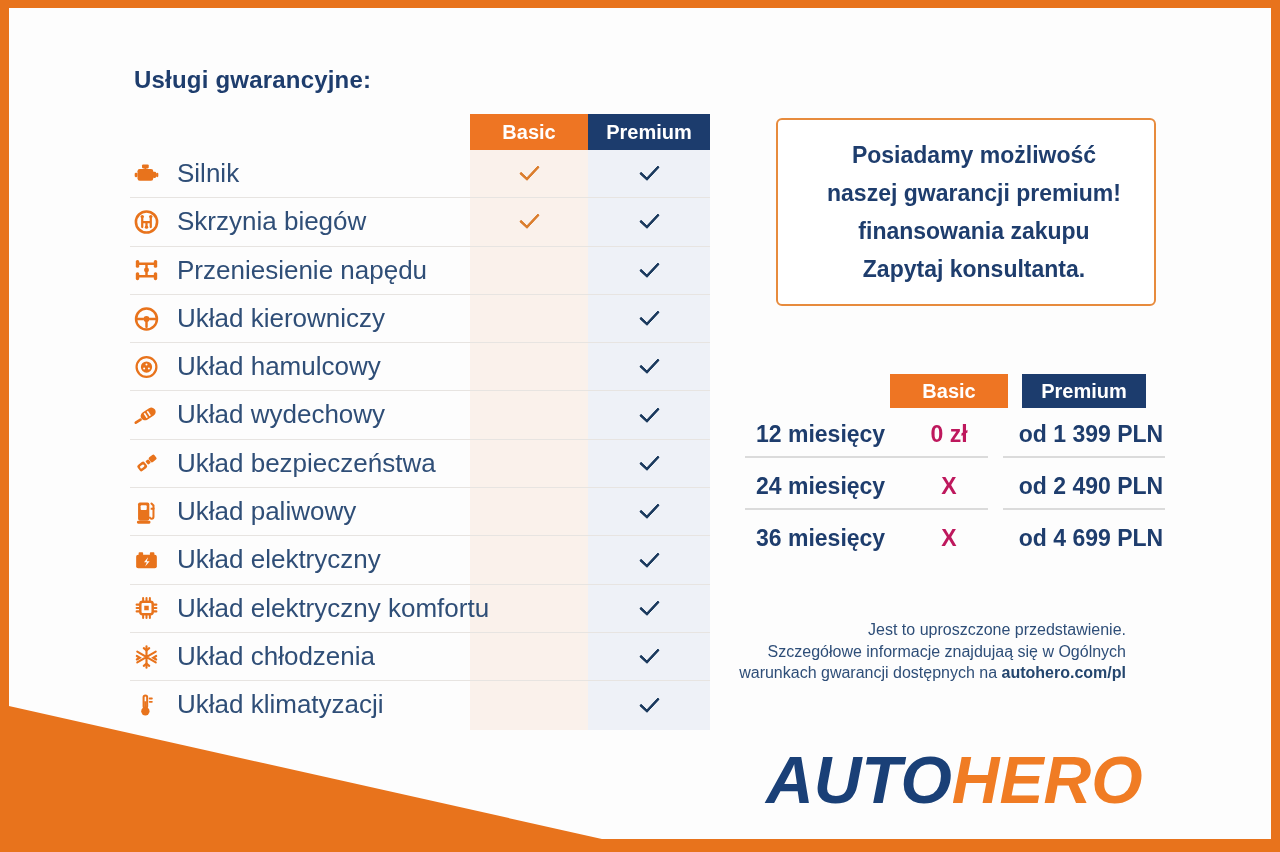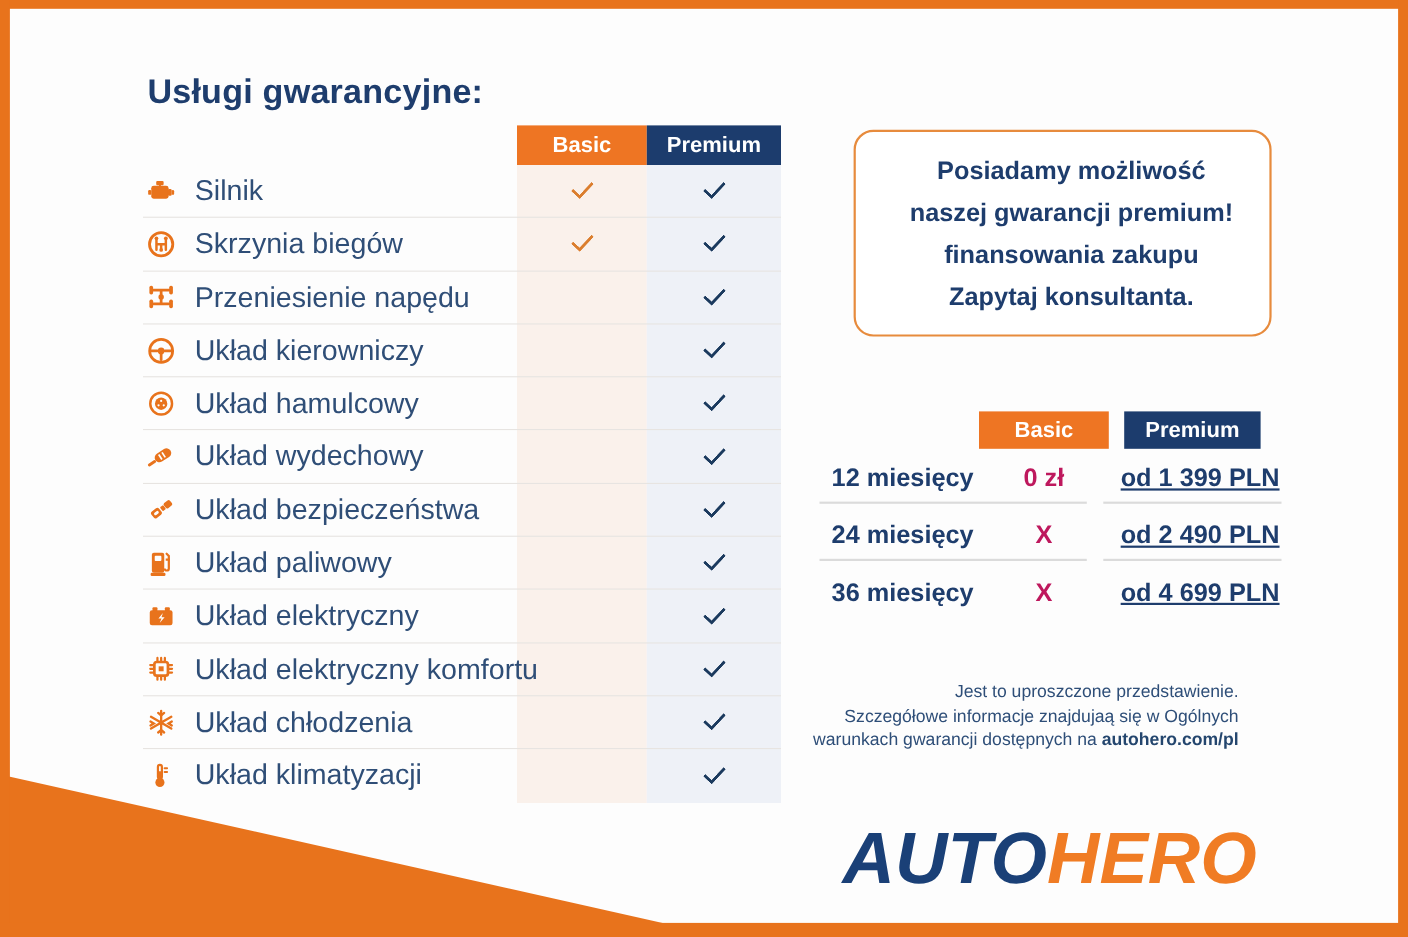--- a/index.html
+++ b/index.html
@@ -6,21 +6,21 @@
   body{width:1280px;height:852px;position:relative;overflow:hidden;background:#FDFDFD;
        font-family:"Liberation Sans", sans-serif;}
   
   .frame{position:absolute;background:#E8731C;z-index:50;}
   .frame.top{left:0;top:0;width:1280px;height:8px;}
   .frame.left{left:0;top:0;width:9px;height:852px;}
   .frame.right{right:0;top:0;width:9px;height:852px;}
   .frame.bottom{left:0;bottom:0;width:1280px;height:13px;}
   .wedge{position:absolute;left:0;bottom:0;width:660px;height:148px;z-index:40;}
   
-  .page-title{position:absolute;left:134px;top:66px;font-size:31px;font-weight:700;
+  .page-title{position:absolute;left:134px;top:66px;font-size:24px;font-weight:700;
               color:#1E3D6D;letter-spacing:.2px;}
   
   .services{position:absolute;left:130px;top:114px;width:580px;height:616px;}
   .th{position:absolute;top:0;height:36px;line-height:36px;text-align:center;color:#FFF;
       font-size:20px;font-weight:700;}
   .th.basic{left:340px;width:118px;background:#EE7523;}
   .th.premium{left:458px;width:122px;background:#1C3C6D;}
   .col-bg{position:absolute;top:36px;height:580px;}
   .col-bg.basic{left:340px;width:118px;background:#FAF1EB;}
   .col-bg.premium{left:458px;width:122px;background:#EEF1F7;}
@@ -33,35 +33,35 @@
   .svc-label{position:absolute;left:47px;top:0;line-height:47px;font-size:26px;color:#2F4E77;}
   .cell{position:absolute;top:0;height:100%;display:flex;align-items:center;justify-content:center;}
   .cell-basic{left:340px;width:118px;}
   .cell-premium{left:458px;width:122px;}
   .check{display:inline-block;width:16px;height:8px;border-left:3.6px solid;border-bottom:3.6px solid;
          transform:rotate(-47deg);margin-top:-6px;border-radius:1px;}
   .check.orange{border-color:#DB7E2E;}
   .check.navy{border-color:#1B3A5E;}
   
   .fin-box{position:absolute;left:776px;top:118px;width:380px;height:188px;box-sizing:border-box;
-           border:2.5px solid #E78B3D;border-radius:18px;background:#FFFFFF;
+           border:2.5px solid #E78B3D;border-radius:6px;background:#FFFFFF;
            display:flex;flex-direction:column;justify-content:center;text-align:center;padding-left:16px;}
   .fin-box .line{font-size:23px;font-weight:700;color:#1E3D6D;line-height:38px;}
   
   .price-th{position:absolute;top:374px;height:34px;line-height:34px;text-align:center;color:#FFF;
             font-size:20px;font-weight:700;}
   .price-th.basic{left:890px;width:118px;background:#EE7523;}
   .price-th.premium{left:1022px;width:124px;background:#1C3C6D;}
   .price-rows{position:absolute;left:745px;top:408px;width:425px;}
   .price-row{position:relative;height:52px;display:flex;align-items:center;}
   .p-period{position:absolute;left:11px;font-size:23px;font-weight:700;color:#1E3D6D;}
   .p-basic{position:absolute;left:145px;width:118px;text-align:center;font-size:23px;font-weight:700;
            color:#be185d;}
   .p-premium{position:absolute;left:271px;width:150px;text-align:center;font-size:23px;font-weight:700;
-             color:#1E3D6D;white-space:nowrap;text-decoration:underline;}
+             color:#1E3D6D;white-space:nowrap;}
   .pdiv{position:absolute;height:2px;background:#DBDBDB;}
   
   .footnote{position:absolute;left:690px;top:619px;width:436px;text-align:right;
             font-size:16px;line-height:21.5px;color:#2E4E78;}
   .footnote b{color:#24466E;}
   
   .logo{position:absolute;left:766px;top:742px;font-size:66px;font-weight:700;font-style:italic;
         letter-spacing:0px;white-space:nowrap;}
   .logo .auto{color:#1A4077;}
   .logo .hero{color:#F07C24;}

